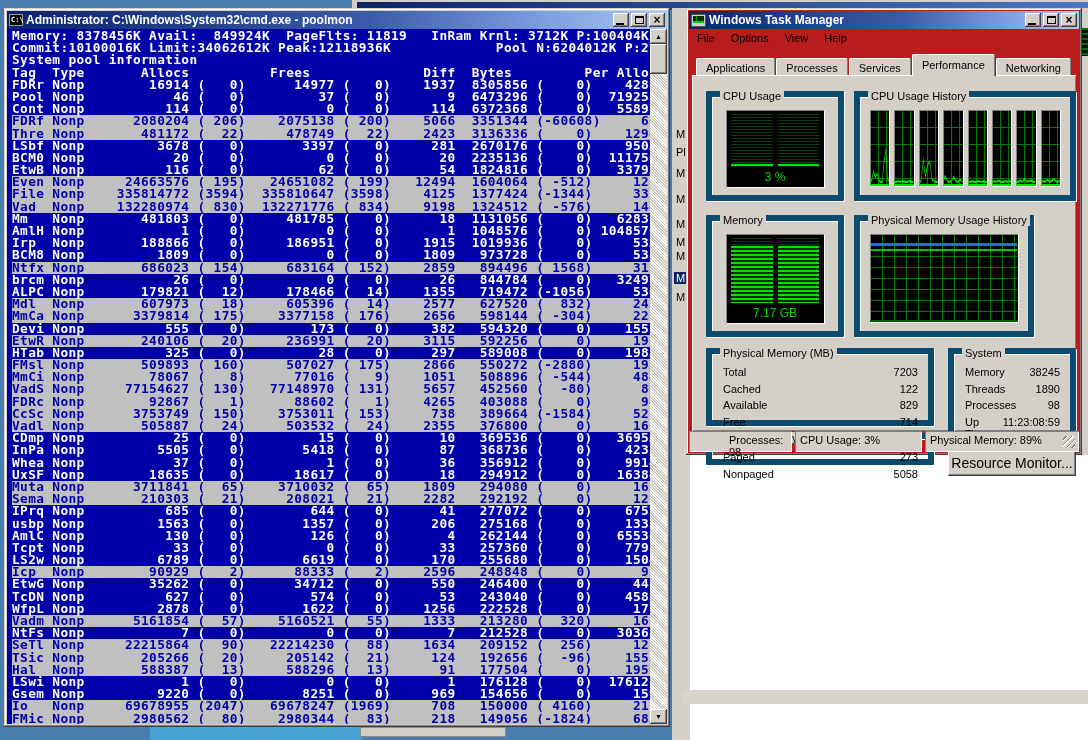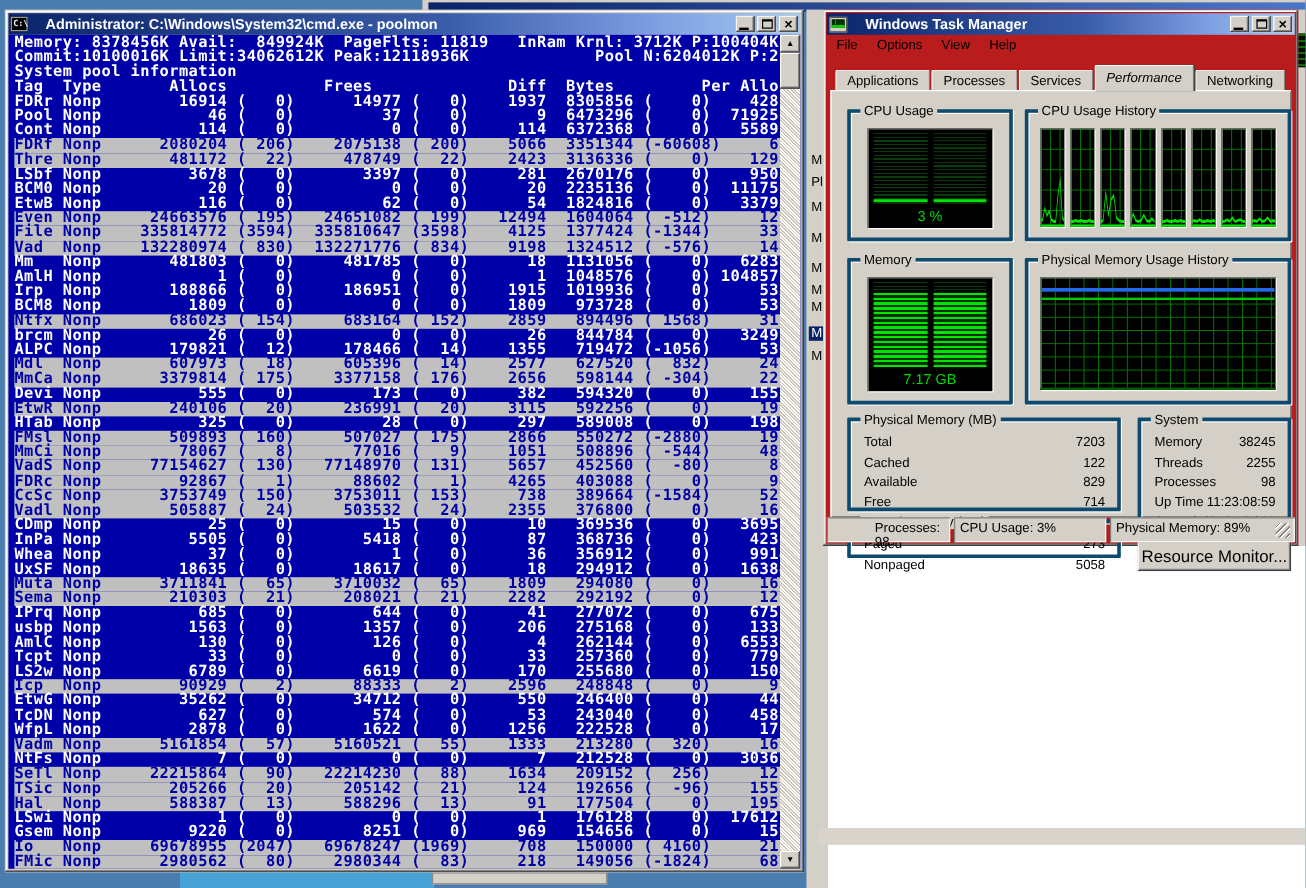--- a/index.html
+++ b/index.html
@@ -20,21 +20,21 @@
   .desktop-bright { position:absolute; left:150px; top:727px; width:212px; height:13px; background:#47a3d6; }
   .desktop-stub { position:absolute; left:360px; top:727px; width:146px; height:10px; background:#d4d0c8; border:1px solid #8a8a8a; }
 
   
   .raised { box-shadow: inset -1px -1px 0 #404040, inset 1px 1px 0 #d4d0c8, inset -2px -2px 0 #808080, inset 2px 2px 0 #ffffff; }
   .btn3d { background:#d4d0c8; box-shadow: inset -1px -1px 0 #404040, inset 1px 1px 0 #ffffff, inset -2px -2px 0 #808080; }
   .sunken { box-shadow: inset 1px 1px 0 #808080, inset -1px -1px 0 #ffffff; }
   .titlebar { position:absolute; left:3px; top:3px; right:3px; height:18px;
     background:linear-gradient(90deg,#0a246a,#3a5ca8 55%,#7a9ae0 80%,#a6caf0);
     display:flex; align-items:center; color:#fff; font-weight:bold; font-size:12px; padding-left:2px; }
-  .title-text { flex:1; white-space:nowrap; overflow:hidden; margin-left:15px; }
+  .title-text { flex:1; white-space:nowrap; overflow:hidden; margin-left:3px; }
   .tbtn { width:16px; height:14px; margin-right:2px; position:relative; display:flex; align-items:center; justify-content:center; color:#000; font-size:10px; }
   .glyph-min { position:absolute; left:3px; bottom:2px; width:8px; height:2px; background:#000; }
   .glyph-max { width:9px; height:8px; border:1px solid #000; border-top:2px solid #000; }
   .glyph-close { font-size:12px; font-weight:bold; line-height:10px; }
 
   
   .cmd-win { position:absolute; left:4px; top:8px; width:666px; height:719px; background:#d4d0c8; }
   .cmd-icon { width:14px; height:12px; background:#000; border:1px solid #9a968a; color:#fff; font-size:7px; line-height:11px; padding-left:1px; font-family:"DejaVu Sans Mono",monospace; }
   .cmd-body { position:absolute; left:3px; top:21px; right:3px; bottom:3px; background:#0000a8; overflow:hidden; }
   .console { position:absolute; left:5px; top:1px; white-space:pre; font-family:"DejaVu Sans Mono",monospace;
@@ -51,25 +51,25 @@
   .tm-win { position:absolute; left:686px; top:8px; width:396px; height:447px; background:#b91c1c; }
   .tm-icon { width:15px; height:13px; background:#d4d0c8; border:1px solid #555; position:relative; }
   .tm-icon::after { content:""; position:absolute; left:1px; top:1px; right:1px; bottom:3px; background:#003000;
     background-image:linear-gradient(0deg,#00d000 2px,transparent 2px), linear-gradient(90deg,transparent 3px,#00a000 3px 4px,transparent 4px); }
   .tm-menu { position:absolute; left:3px; top:22px; right:3px; height:18px; display:flex; font-size:11px; color:#000; }
   .tm-menu span { padding:2px 8px; }
   .tm-tabs { position:absolute; left:10px; top:46px; right:6px; height:22px; font-size:11px; }
   .tab { position:relative; display:inline-block; vertical-align:bottom; height:18px; padding:3px 9px 0; margin-right:1px;
     background:#d4d0c8; border:1px solid #808080; border-bottom:none; border-top:1px solid #fff; border-left:1px solid #fff;
     border-radius:2px 2px 0 0; color:#000; }
-  .tab.active { height:22px; padding-top:4px; z-index:3; box-shadow:1px 0 0 #404040;font-style:italic; }
+  .tab.active { height:22px; padding-top:4px; z-index:3; box-shadow:1px 0 0 #404040; }
   .tm-client { position:absolute; left:6px; top:67px; right:6px; height:356px; background:#d4d0c8;
     box-shadow: inset 1px 1px 0 #ffffff, inset -1px -1px 0 #808080; }
 
-  .group { position:absolute; border:3px solid #0c4a6e; border-radius:1px; box-shadow:1px 1px 0 #ffffff, inset 1px 1px 0 #ffffff; }
+  .group { position:absolute; border:6px solid #0c4a6e; border-radius:1px; box-shadow:1px 1px 0 #ffffff, inset 1px 1px 0 #ffffff; }
   .glabel { position:absolute; top:-7px; left:8px; background:#d4d0c8; padding:0 3px; font-size:11px; color:#000; white-space:nowrap; }
 
   .gauge { position:absolute; left:14px; right:14px; top:13px; bottom:8px; background:#000;
     box-shadow: inset 1px 1px 0 #808080, 1px 1px 0 #fff; }
   .led-area { position:absolute; left:5px; right:5px; top:4px; bottom:20px; display:flex; gap:5px; }
   .led-col { flex:1; position:relative;
     background-image:repeating-linear-gradient(180deg,#0c3c0c 0 1px,#000 1px 3px),repeating-linear-gradient(90deg,#0a300a 0 1px,transparent 1px 3px); }
   .led-lit { position:absolute; left:0; right:0; bottom:0;
     background:repeating-linear-gradient(180deg,#00e400 0 2px,#003000 2px 4px); }
   .gtext { position:absolute; left:0; right:0; bottom:3px; text-align:center; color:#00d800; font-size:12px; font-family:"Liberation Sans",sans-serif; }
@@ -246,21 +246,21 @@
                 <div class="led-lit" id="mem-lit-1" style="height: 88%;"></div>
               </div>
             <div class="led-col">
                 <div class="led-lit" id="mem-lit-2" style="height: 88%;"></div>
               </div>
           </div>
           <div class="gtext">7.17 GB</div>
         </div>
       </div>
 
-      <div class="group" style="left:162px;top:140px;width:222px;height:122px;">
+      <div class="group" style="left:162px;top:140px;width:180px;height:122px;">
         <span class="glabel">Physical Memory Usage History</span>
         <div class="bigpanel">
           <div class="memline-blue" id="memline-blue" style="top: 10%;"></div>
           <div class="memline-green" id="memline-green" style="top: 18%;"></div>
         </div>
       </div>
 
       <div class="group statgroup" style="left:14px;top:273px;width:228px;height:78px;">
         <span class="glabel">Physical Memory (MB)</span>
       <div class="statrow">
@@ -282,21 +282,21 @@
         </div>
 
       <div class="group statgroup" style="left:256px;top:273px;width:128px;height:92px;">
         <span class="glabel">System</span>
       <div class="statrow">
             <span>Memory</span>
             <span>38245</span>
           </div>
           <div class="statrow">
             <span>Threads</span>
-            <span>2255</span>
+            <span>1890</span>
           </div>
           <div class="statrow">
             <span>Processes</span>
             <span>98</span>
           </div>
           <div class="statrow">
             <span>Up Time</span>
             <span>11:23:08:59</span>
           </div>
           <div class="statrow">

